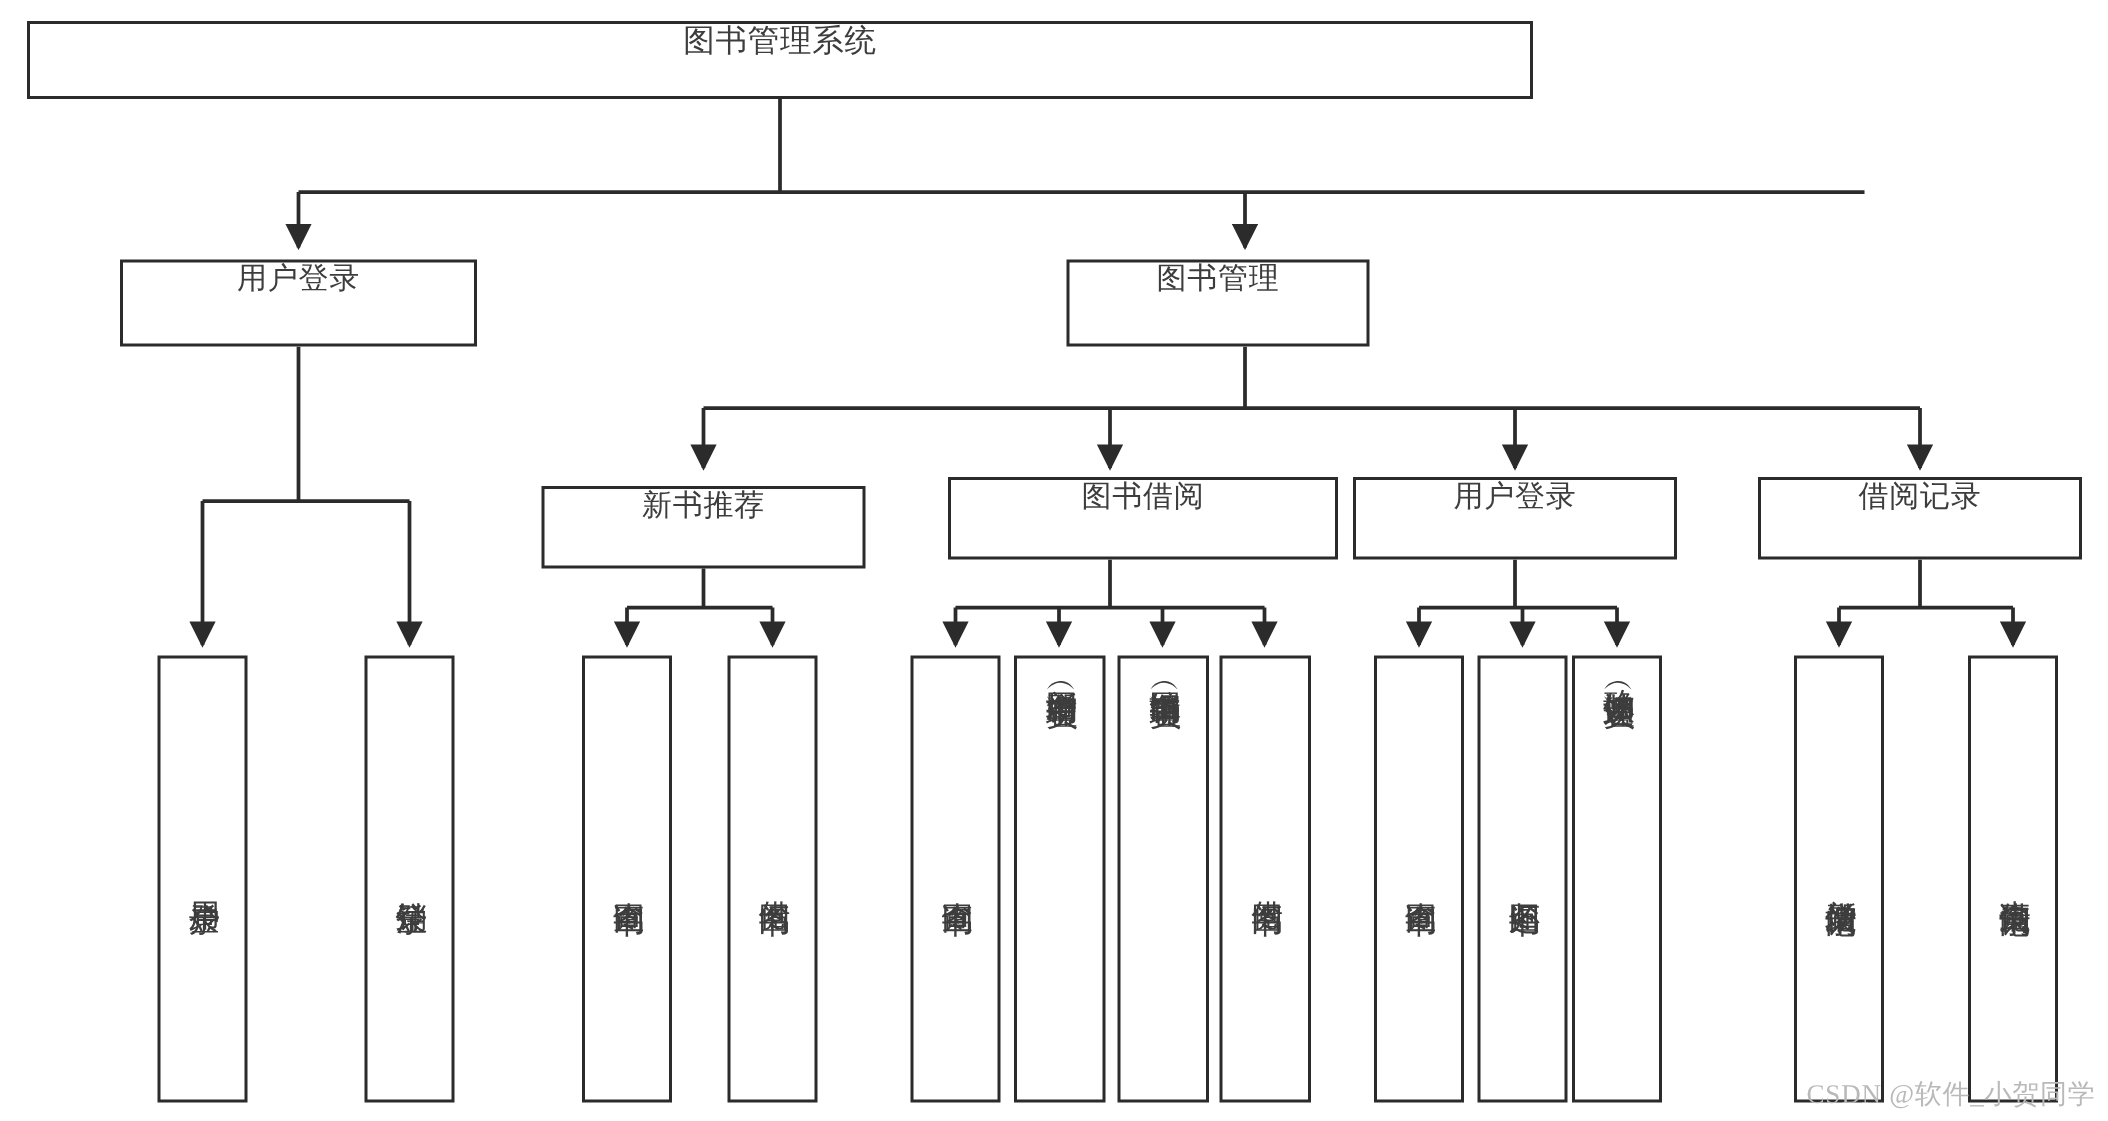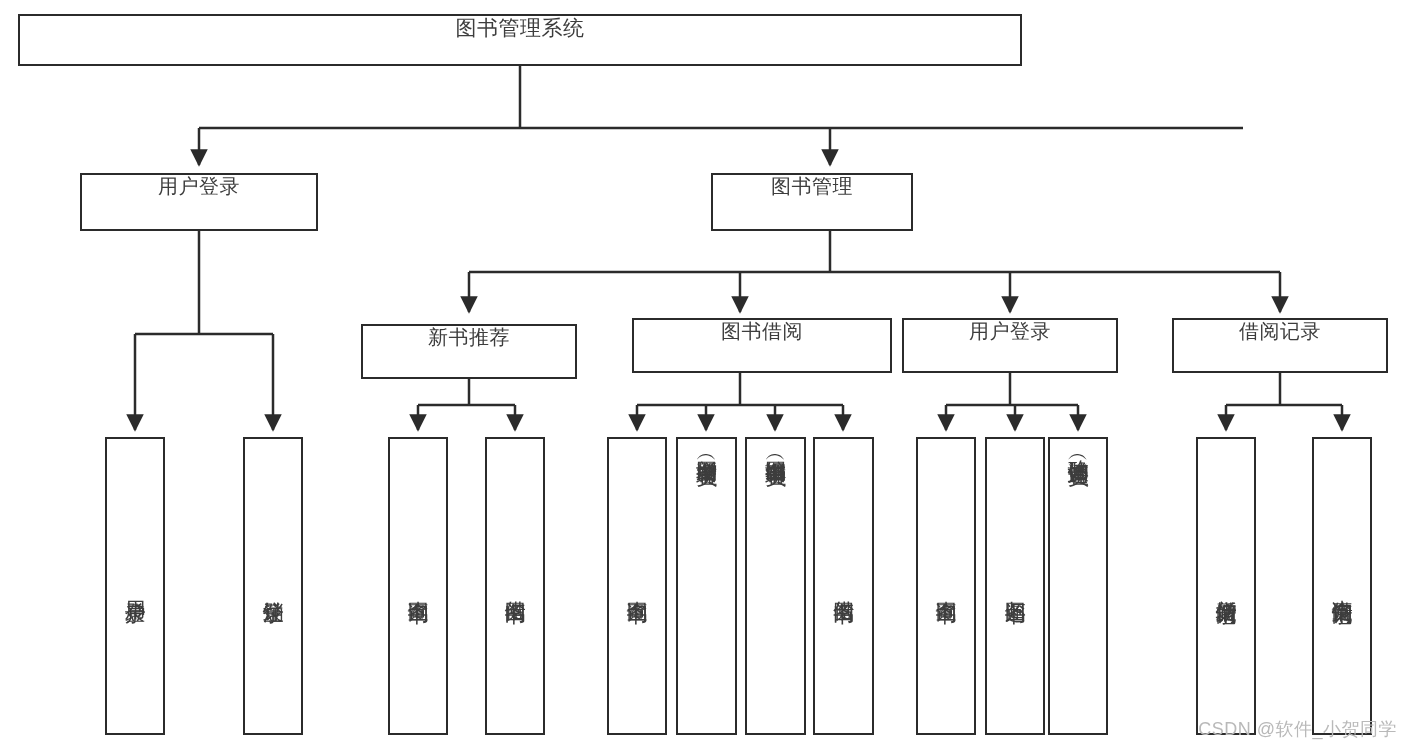--- a/index.html
+++ b/index.html
@@ -68,21 +68,21 @@
     padding-top: 0;
   }
   .watermark {
     position: absolute;
     right: 8px;
     bottom: 6px;
     font-size: 18px;
     color: #b9b9b9;
     letter-spacing: 0.5px;
     white-space: nowrap;
-    font-family: Liberation Sans, sans-serif;
+    font-family: Liberation Serif, serif;
   }
 </style>
 </head>
 <body>
 
 <div id="diagram-root">
 
   <svg class="connectors" viewBox="0 0 1405 747" xmlns="http://www.w3.org/2000/svg">
     <defs>
       <marker id="arrow" viewBox="0 0 10 10" refX="9" refY="5" markerWidth="7" markerHeight="7" orient="auto-start-reverse">

